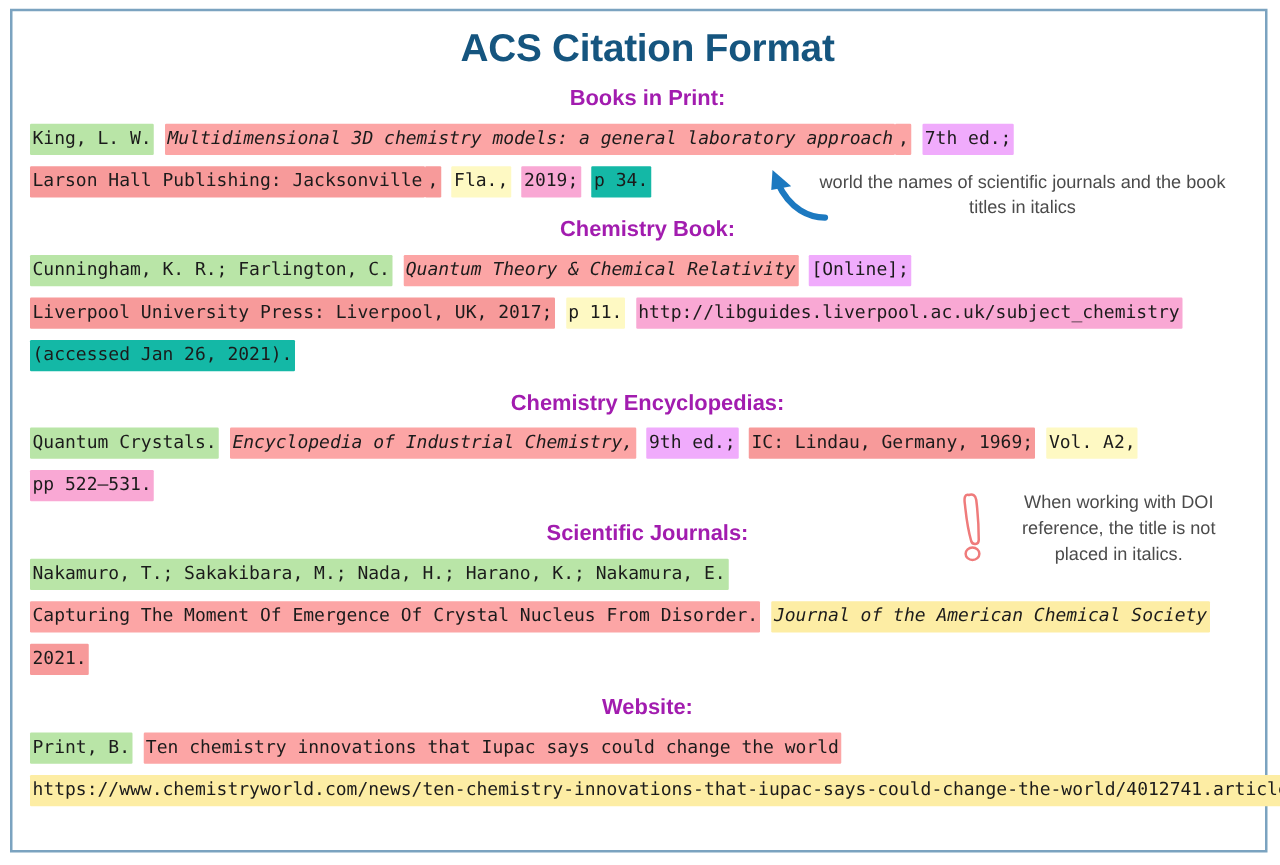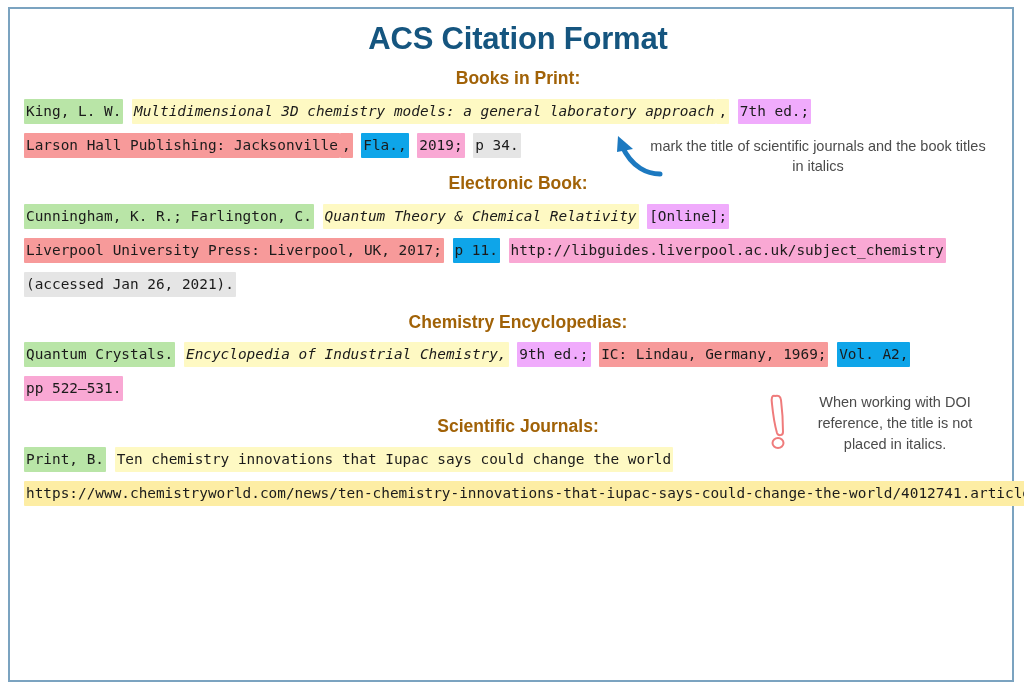--- a/index.html
+++ b/index.html
@@ -48,21 +48,21 @@
     color: #15557f;
     font-size: 31px;
     font-weight: bold;
     letter-spacing: -0.2px;
     margin: 6px 0 2px 0;
     line-height: 1.2;
   }
 
   .section-title {
     text-align: center;
-    color: #a16207;
+    color: #a21caf;
     font-size: 17.5px;
     font-weight: bold;
     margin: 10px 0 4px 0;
     line-height: 1.3;
   }
 
   .citation {
     font-family: "DejaVu Sans Mono", "Liberation Mono", monospace;
     font-size: 14.4px;
     line-height: 34px;
@@ -77,26 +77,26 @@
     padding: 4px 2px 5px 2px;
     border-radius: 1px;
     white-space: pre;
     margin-top: 25px;
   }
 
   .it { font-style: italic; }
 
   
   .hl-green  { background: #b9e5a7; }
-  .hl-blue   { background: #fef9c3; }
+  .hl-blue   { background: #fca5a5; }
   .hl-yellow { background: #f0abfc; }
   .hl-red    { background: #f79a9a; }
-  .hl-peach  { background: #0ea5e9; }
+  .hl-peach  { background: #fef9c3; }
   .hl-purple { background: #f9a8d4; }
-  .hl-cyan   { background: #e5e5e5; text-align: center; }
+  .hl-cyan   { background: #14b8a6; text-align: center; }
   .hl-lightyellow { background: #fdeda4; }
 
   
   .annotation {
     position: absolute;
     font-family: "Liberation Sans", sans-serif;
     font-size: 14.5px;
     color: #4b4b4b;
     line-height: 20px;
     text-align: center;
@@ -139,42 +139,44 @@
   <div id="frame"></div>
 
   <div id="content">
 
     <h1 class="doc-title">ACS Citation Format</h1>
 
     <h2 class="section-title">Books in Print:</h2>
 
     <p class="citation"><span class="hl hl-green">King, L. W.</span> <span class="hl hl-blue it">Multidimensional 3D chemistry models: a general laboratory approach</span><span class="hl hl-blue">,</span> <span class="hl hl-yellow">7th ed.;</span> <span class="hl hl-red">Larson Hall Publishing: Jacksonville</span><span class="hl hl-red">,</span> <span class="hl hl-peach">Fla.,</span> <span class="hl hl-purple">2019;</span> <span class="hl hl-cyan">p 34.</span></p>
 
-    <h2 class="section-title">Electronic Book:</h2>
+    <h2 class="section-title">Chemistry Book:</h2>
 
     <p class="citation"><span class="hl hl-green">Cunningham, K. R.; Farlington, C.</span> <span class="hl hl-blue it">Quantum Theory &amp; Chemical Relativity</span> <span class="hl hl-yellow">[Online];</span> <span class="hl hl-red">Liverpool University Press: Liverpool, UK, 2017;</span> <span class="hl hl-peach">p 11.</span> <span class="hl hl-purple">http://libguides.liverpool.ac.uk/subject_chemistry</span> <span class="hl hl-cyan">(accessed Jan 26, 2021).</span></p>
 
     <h2 class="section-title">Chemistry Encyclopedias:</h2>
 
     <p class="citation"><span class="hl hl-green">Quantum Crystals.</span> <span class="hl hl-blue it">Encyclopedia of Industrial Chemistry,</span> <span class="hl hl-yellow">9th ed.;</span> <span class="hl hl-red">IC: Lindau, Germany, 1969;</span> <span class="hl hl-peach">Vol. A2,</span> <span class="hl hl-purple">pp 522–531.</span></p>
 
     <h2 class="section-title">Scientific Journals:</h2>
 
+    <p class="citation"><span class="hl hl-green">Nakamuro, T.; Sakakibara, M.; Nada, H.; Harano, K.; Nakamura, E.</span> <span class="hl hl-blue">Capturing The Moment Of Emergence Of Crystal Nucleus From Disorder.</span> <span class="hl hl-lightyellow it">Journal of the American Chemical Society</span> <span class="hl hl-red">2021.</span></p>
 
+    <h2 class="section-title">Website:</h2>
 
     <p class="citation"><span class="hl hl-green">Print, B.</span> <span class="hl hl-blue">Ten chemistry innovations that Iupac says could change the world</span> <span class="hl hl-lightyellow">https://www.chemistryworld.com/news/ten-chemistry-innovations-that-iupac-says-could-change-the-world/4012741.article (accessed Jan 26, 2021).</span></p>
 
   </div>
 
   <svg class="arrow-icon" viewBox="0 0 60 46" xmlns="http://www.w3.org/2000/svg">
     <path d="M52 42 C40 42, 24 36, 14 14" stroke="#1c79c0" stroke-width="5" fill="none" stroke-linecap="round"></path>
     <path d="M10 4 L25 17 L9 20 Z" fill="#1c79c0"></path>
   </svg>
 
-  <div class="annotation" id="annotation-italics">mark the title of scientific journals and the book titles in italics</div>
+  <div class="annotation" id="annotation-italics">world the names of scientific journals and the book titles in italics</div>
 
   <svg class="excl-icon" viewBox="0 0 26 58" xmlns="http://www.w3.org/2000/svg">
     <path d="M7 4 C4 3, 3 6, 4 12 C5 22, 7 34, 9 41 C10 44, 15 44, 15 40
              C15 30, 14 16, 13 8 C12.5 4, 10 3, 7 4 Z" stroke="#ef7b7b" stroke-width="2" fill="none" stroke-linejoin="round"></path>
     <ellipse cx="10" cy="51" rx="5.5" ry="5" stroke="#ef7b7b" stroke-width="2" fill="none"></ellipse>
   </svg>
 
   <div class="annotation" id="annotation-doi">When working with DOI reference, the title is not placed in italics.</div>
 
 </div>

